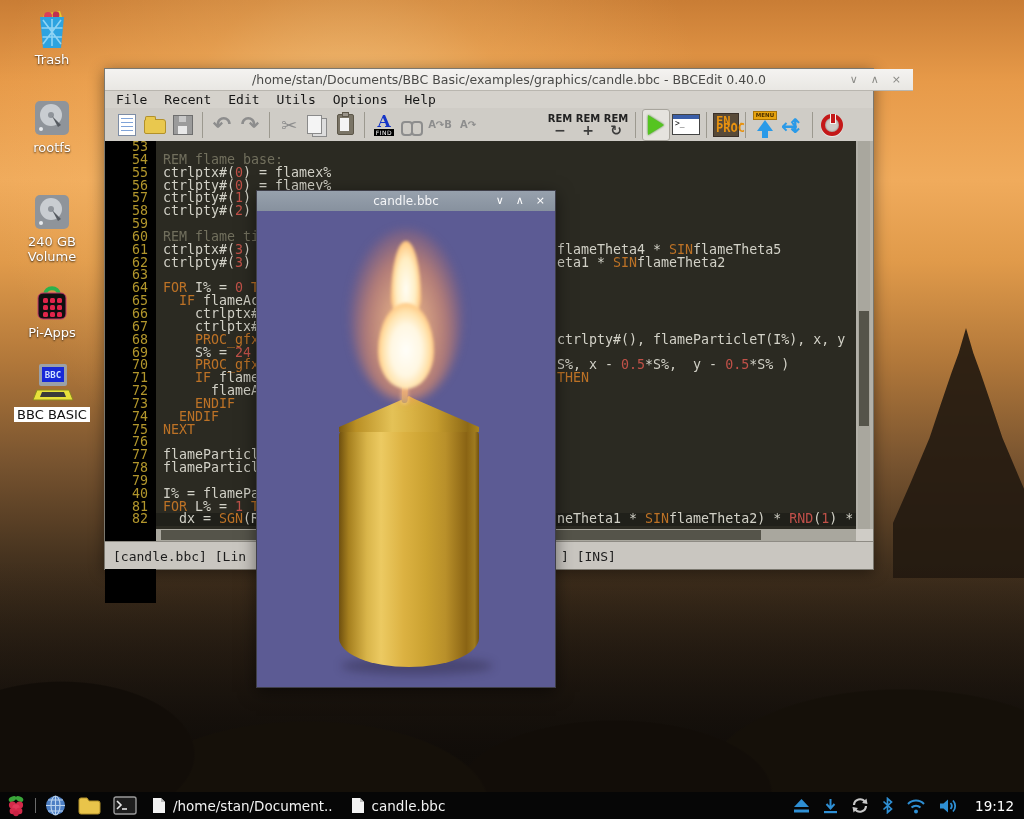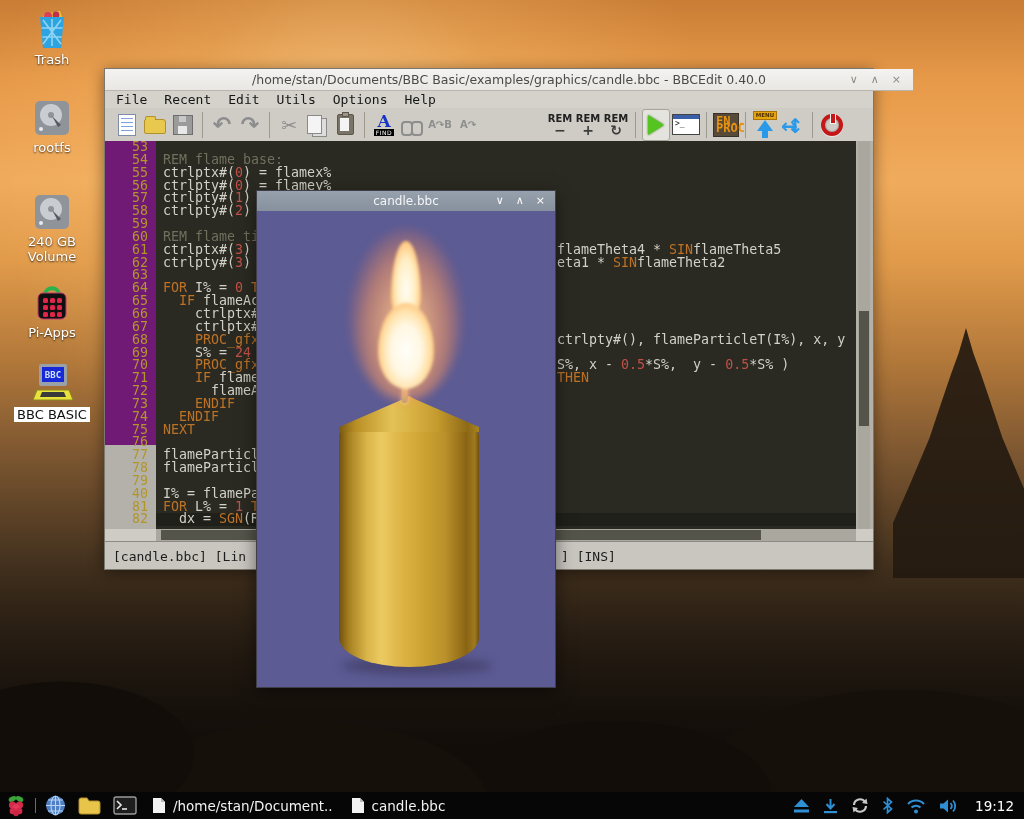--- a/index.html
+++ b/index.html
@@ -88,21 +88,21 @@
   .i-menuup .st{width:6px;height:7px;background:#2a9ae8;}
   .i-move{position:relative;width:24px;height:24px;color:#2a9ae8;font-weight:bold;}
   .i-move .h{position:absolute;left:0;top:3px;font-size:20px;line-height:20px;}
   .i-move .v{position:absolute;left:6px;top:3px;font-size:20px;line-height:20px;}
   .i-power{width:22px;height:22px;border-radius:50%;border:4px solid #c41818;box-sizing:border-box;position:relative;
     box-shadow:inset 0 0 2px rgba(0,0,0,.5),0 1px 1px rgba(255,255,255,.6);}
   .i-power:before{content:"";position:absolute;left:5px;top:-4px;width:4px;height:9px;background:#c41818;border:1px solid #f4f2ee;border-top:none;}
 
   
   #ed-code{left:0;top:72px;width:768px;height:388px;background:#b3b1a9;}
-  #gutter{position:absolute;left:0;top:0;width:51px;height:304px;background:#701a75;}
+  #gutter{position:absolute;left:0;top:0;width:51px;height:462px;background:#000000;}
   .gnum{height:12.85px;line-height:12.85px;font-family:"DejaVu Sans Mono",monospace;font-size:13.3px;
     color:#b2962c;text-align:right;padding-right:8px;}
   #code-pane{position:absolute;left:51px;top:0;width:700px;height:388px;background:#2b2a22;overflow:hidden;}
   .crow{position:relative;height:12.85px;line-height:12.85px;font-family:"DejaVu Sans Mono",monospace;
     font-size:13.3px;white-space:pre;padding-left:7px;}
   .crow.hl{background:#20201a;}
   .lseg{position:relative;}
   .rseg{position:absolute;left:401px;top:0;}
   .id{color:#d2d1c7;} .kw{color:#bd7226;} .num{color:#c05148;} .com{color:#716f5d;} .fn{color:#c0504a;}
   #vscroll{position:absolute;left:753px;top:0;width:12px;height:388px;background:#a9a79e;}
@@ -402,21 +402,21 @@
         <div class="crow"><span class="lseg"><span class="id">      flameA</span></span></div>
         <div class="crow"><span class="lseg"><span class="id">    </span><span class="kw">ENDIF</span></span></div>
         <div class="crow"><span class="lseg"><span class="id">  </span><span class="kw">ENDIF</span></span></div>
         <div class="crow"><span class="lseg"><span class="kw">NEXT</span></span></div>
         <div class="crow"><span class="lseg"></span></div>
         <div class="crow"><span class="lseg"><span class="id">flameParticl</span></span></div>
         <div class="crow"><span class="lseg"><span class="id">flameParticl</span></span></div>
         <div class="crow"><span class="lseg"></span></div>
         <div class="crow"><span class="lseg"><span class="id">I% = flamePa</span></span></div>
         <div class="crow"><span class="lseg"><span class="kw">FOR</span><span class="id"> L% = </span><span class="num">1</span><span class="id"> </span><span class="kw">T</span></span></div>
-        <div class="crow hl"><span class="lseg"><span class="id">  dx = </span><span class="kw">SGN</span><span class="id">(R</span></span></div>
+        <div class="crow hl"><span class="lseg"><span class="id">  dx = </span><span class="kw">SGN</span><span class="id">(R</span></span><span class="rseg"><span class="id">neTheta1 * </span><span class="kw">SIN</span><span class="id">flameTheta2) * </span><span class="fn">RND</span><span class="id">(</span><span class="num">1</span><span class="id">) *</span></span></div>
       </div>
     <div id="vscroll">
       <div id="vthumb"></div>
     </div>
   </div>
 
   <div id="hscroll">
     <div id="hthumb"></div>
   </div>
 

